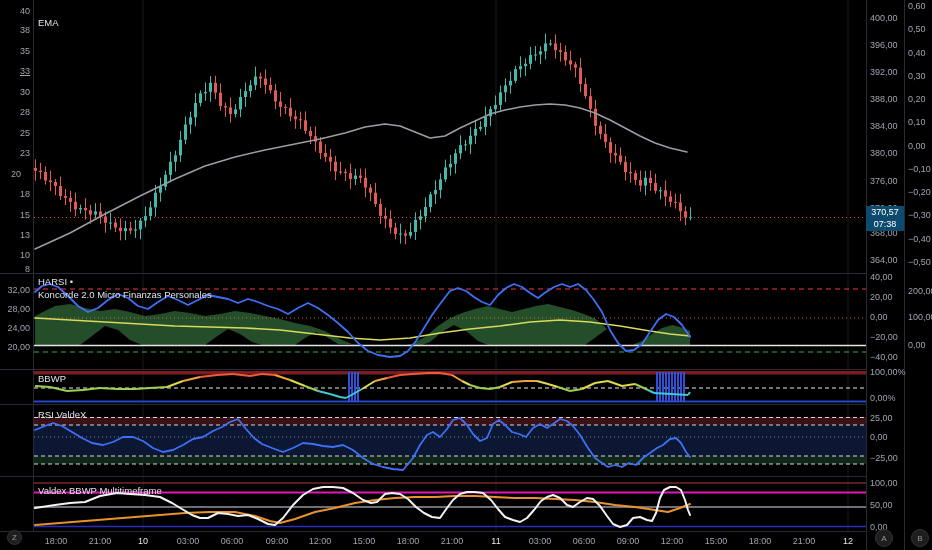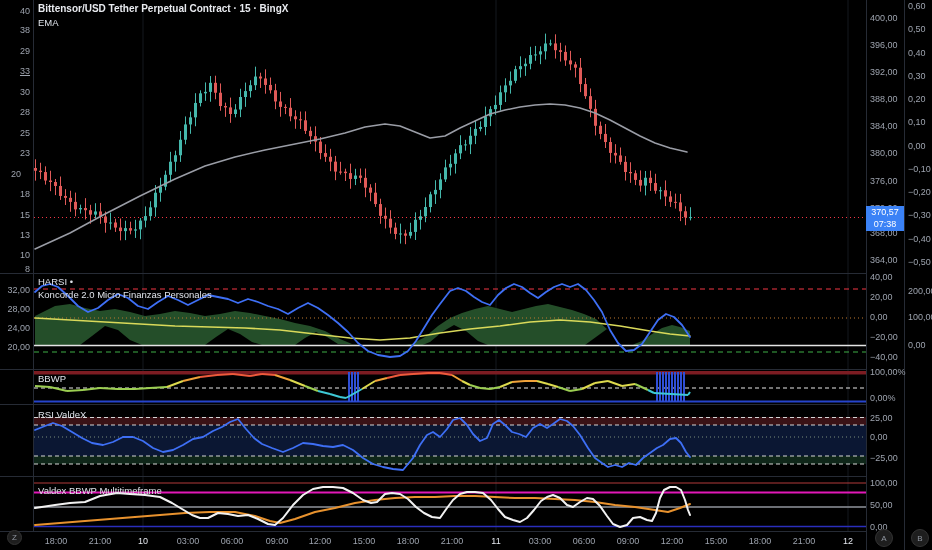--- a/index.html
+++ b/index.html
@@ -7,21 +7,21 @@
         font-family:"Liberation Sans",sans-serif;-webkit-font-smoothing:antialiased;}
   #cv{position:absolute;left:0;top:0;z-index:1;}
   .lbl{position:absolute;z-index:3;font-size:9px;line-height:10px;height:10px;color:#9da3ae;white-space:nowrap;}
   .ttl{position:absolute;z-index:3;font-size:10px;line-height:12px;color:#e8eaef;font-weight:700;white-space:nowrap;}
   .ind{position:absolute;z-index:3;font-size:9.5px;line-height:11px;color:#dfe3ea;font-weight:400;white-space:nowrap;}
   .tick-l{left:2px;width:28px;text-align:right;}
   .tick-r{left:870px;text-align:left;}
   .tick-fr{left:908px;text-align:left;}
   .tick-t{width:40px;text-align:center;top:536px;}
   .bright{color:#e4e7ee;}
-  #pricebox{position:absolute;z-index:4;left:866px;top:206px;width:38px;height:25px;background:#3b82f6;
+  #pricebox{position:absolute;z-index:4;left:866px;top:206px;width:38px;height:25px;background:#0c4a6e;
             color:#fff;font-size:9px;line-height:12px;text-align:center;}
   .badge{position:absolute;z-index:5;border-radius:50%;background:#1e1e1e;border:1px solid #333;
          color:#8f959f;font-size:8px;display:flex;align-items:center;justify-content:center;}
   #badge-z{left:7px;top:530px;width:13px;height:13px;}
   #badge-a{left:875px;top:529px;width:16px;height:16px;}
   #badge-b{left:911px;top:529px;width:16px;height:16px;}
   .axis-col{position:absolute;top:0;height:550px;z-index:2;}
 </style>
 </head>
 <body>
@@ -392,42 +392,41 @@
       <line x1="0" y1="476.5" x2="866" y2="476.5" stroke="#262b35" stroke-width="1"></line>
       <line x1="0" y1="531.5" x2="866" y2="531.5" stroke="#262b35" stroke-width="1"></line>
       <line x1="33.5" y1="0" x2="33.5" y2="531" stroke="#262b35" stroke-width="1"></line>
       <line x1="866.5" y1="0" x2="866.5" y2="550" stroke="#262b35" stroke-width="1"></line>
       <line x1="904.5" y1="0" x2="904.5" y2="550" stroke="#262b35" stroke-width="1"></line>
     </svg>
 
   <div class="axis-col" style="left:866px;width:38px;"></div>
   <div class="axis-col" style="left:904px;width:28px;"></div>
 
-  <div class="ttl" style="left:38px;top:3px;">Bittensor/USD Tether Perpetual Contract · 15 · BingX</div>
   <div class="ind" style="left:38px;top:17px;">EMA</div>
 
   <div class="ind" style="left:38px;top:276px;">HARSI •</div>
   <div class="ind" style="left:38px;top:289px;">Koncorde 2.0 Micro Finanzas Personales</div>
   <div class="ind" style="left:38px;top:373px;">BBWP</div>
   <div class="ind" style="left:38px;top:409px;">RSI ValdeX</div>
   <div class="ind" style="left:38px;top:485px;text-align:right;">Valdex BBWP Multitimeframe</div>
 
   <div id="pricebox">
     <div>370,57</div>
     <div>07:38</div>
   </div>
 
   <div id="badge-z" class="badge">Z</div>
   <div id="badge-a" class="badge">A</div>
   <div id="badge-b" class="badge">B</div>
 
   <div id="labels">
       <div class="lbl tick-l" style="top: 6px;">40</div>
       <div class="lbl tick-l" style="top: 25px;">38</div>
-      <div class="lbl tick-l" style="top: 46px;">29</div>
+      <div class="lbl tick-l" style="top: 46px;">35</div>
       <div class="lbl tick-l" style="top: 66px; text-decoration: underline;">33</div>
       <div class="lbl tick-l" style="top: 87px;">30</div>
       <div class="lbl tick-l" style="top: 107px;">28</div>
       <div class="lbl tick-l" style="top: 128px;">25</div>
       <div class="lbl tick-l" style="top: 148px;">23</div>
       <div class="lbl tick-l" style="top: 169px; text-align: center;">20</div>
       <div class="lbl tick-l" style="top: 189px;">18</div>
       <div class="lbl tick-l" style="top: 210px;">15</div>
       <div class="lbl tick-l" style="top: 230px;">13</div>
       <div class="lbl tick-l" style="top: 250px;">10</div>

